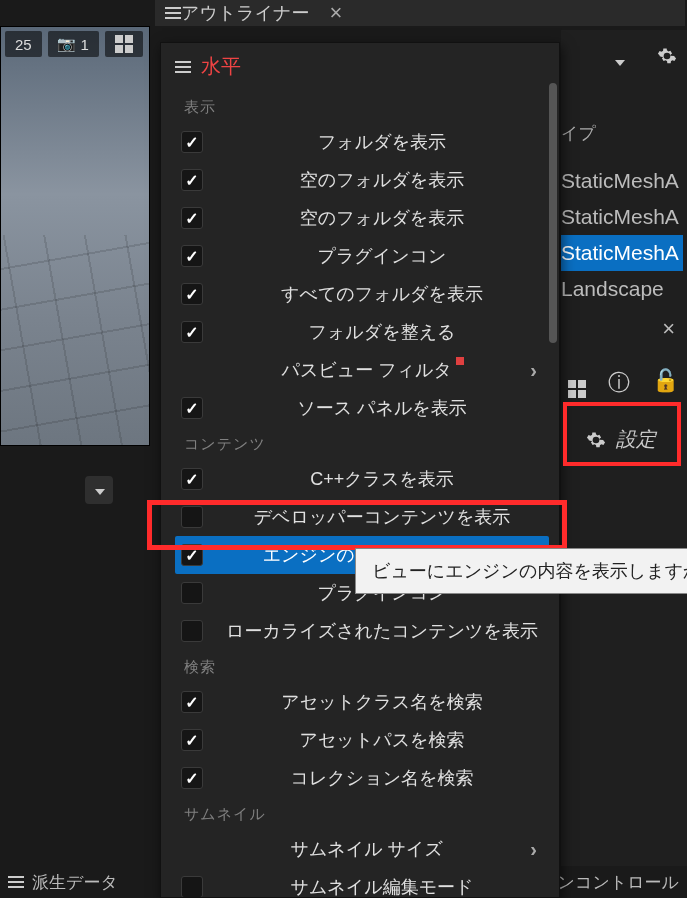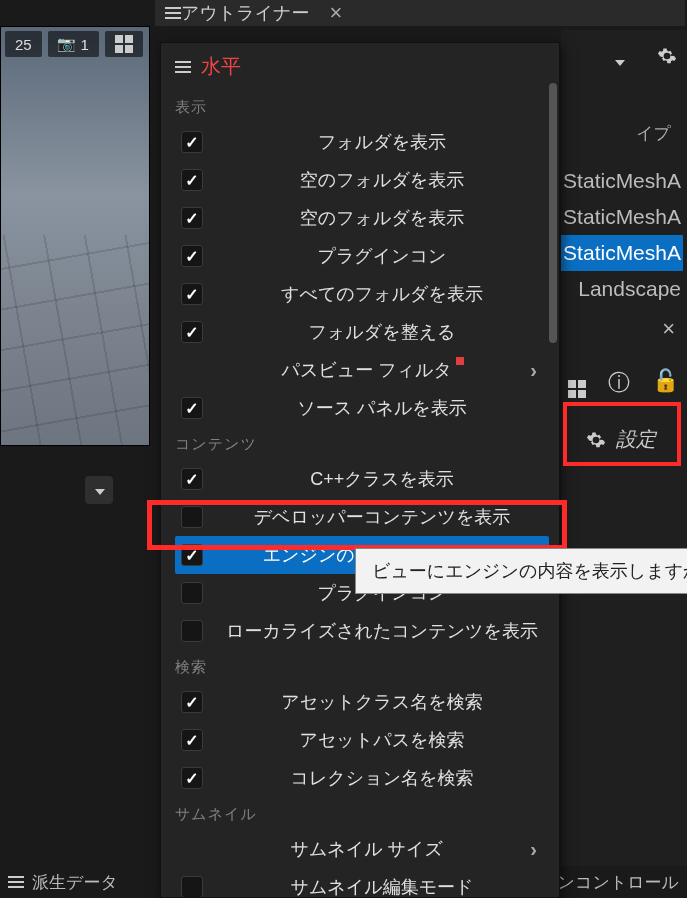--- a/index.html
+++ b/index.html
@@ -114,20 +114,21 @@
 }
 .horiz-label {
   color: #ef4444;
   font-size: 20px;
 }
 .section-label {
   color: #808080;
   font-size: 15px;
   padding: 8px 0 6px 0;
   letter-spacing: 1px;
+  margin-left: 9px;
 }
 .menu-item {
   display: flex;
   align-items: center;
   gap: 18px;
   padding: 7px 6px;
   color: #e0e0e0;
   font-size: 18px;
   position: relative;
   border-radius: 2px;
@@ -172,21 +173,21 @@
 }
 .right-top-icons {
   display: flex;
   gap: 16px;
   padding: 16px 10px 0 0;
   justify-content: flex-end;
 }
 .ricon { color: #ccc; font-size: 22px; }
 .type-col {
   padding: 50px 4px 0 0;
-  text-align: right;
+  text-align: left;
 }
 .type-header {
   color: #aaa;
   font-size: 17px;
   padding-right: 12px;
   padding-bottom: 18px;
 }
 .type-item {
   color: #bcbcbc;
   font-size: 21px;

